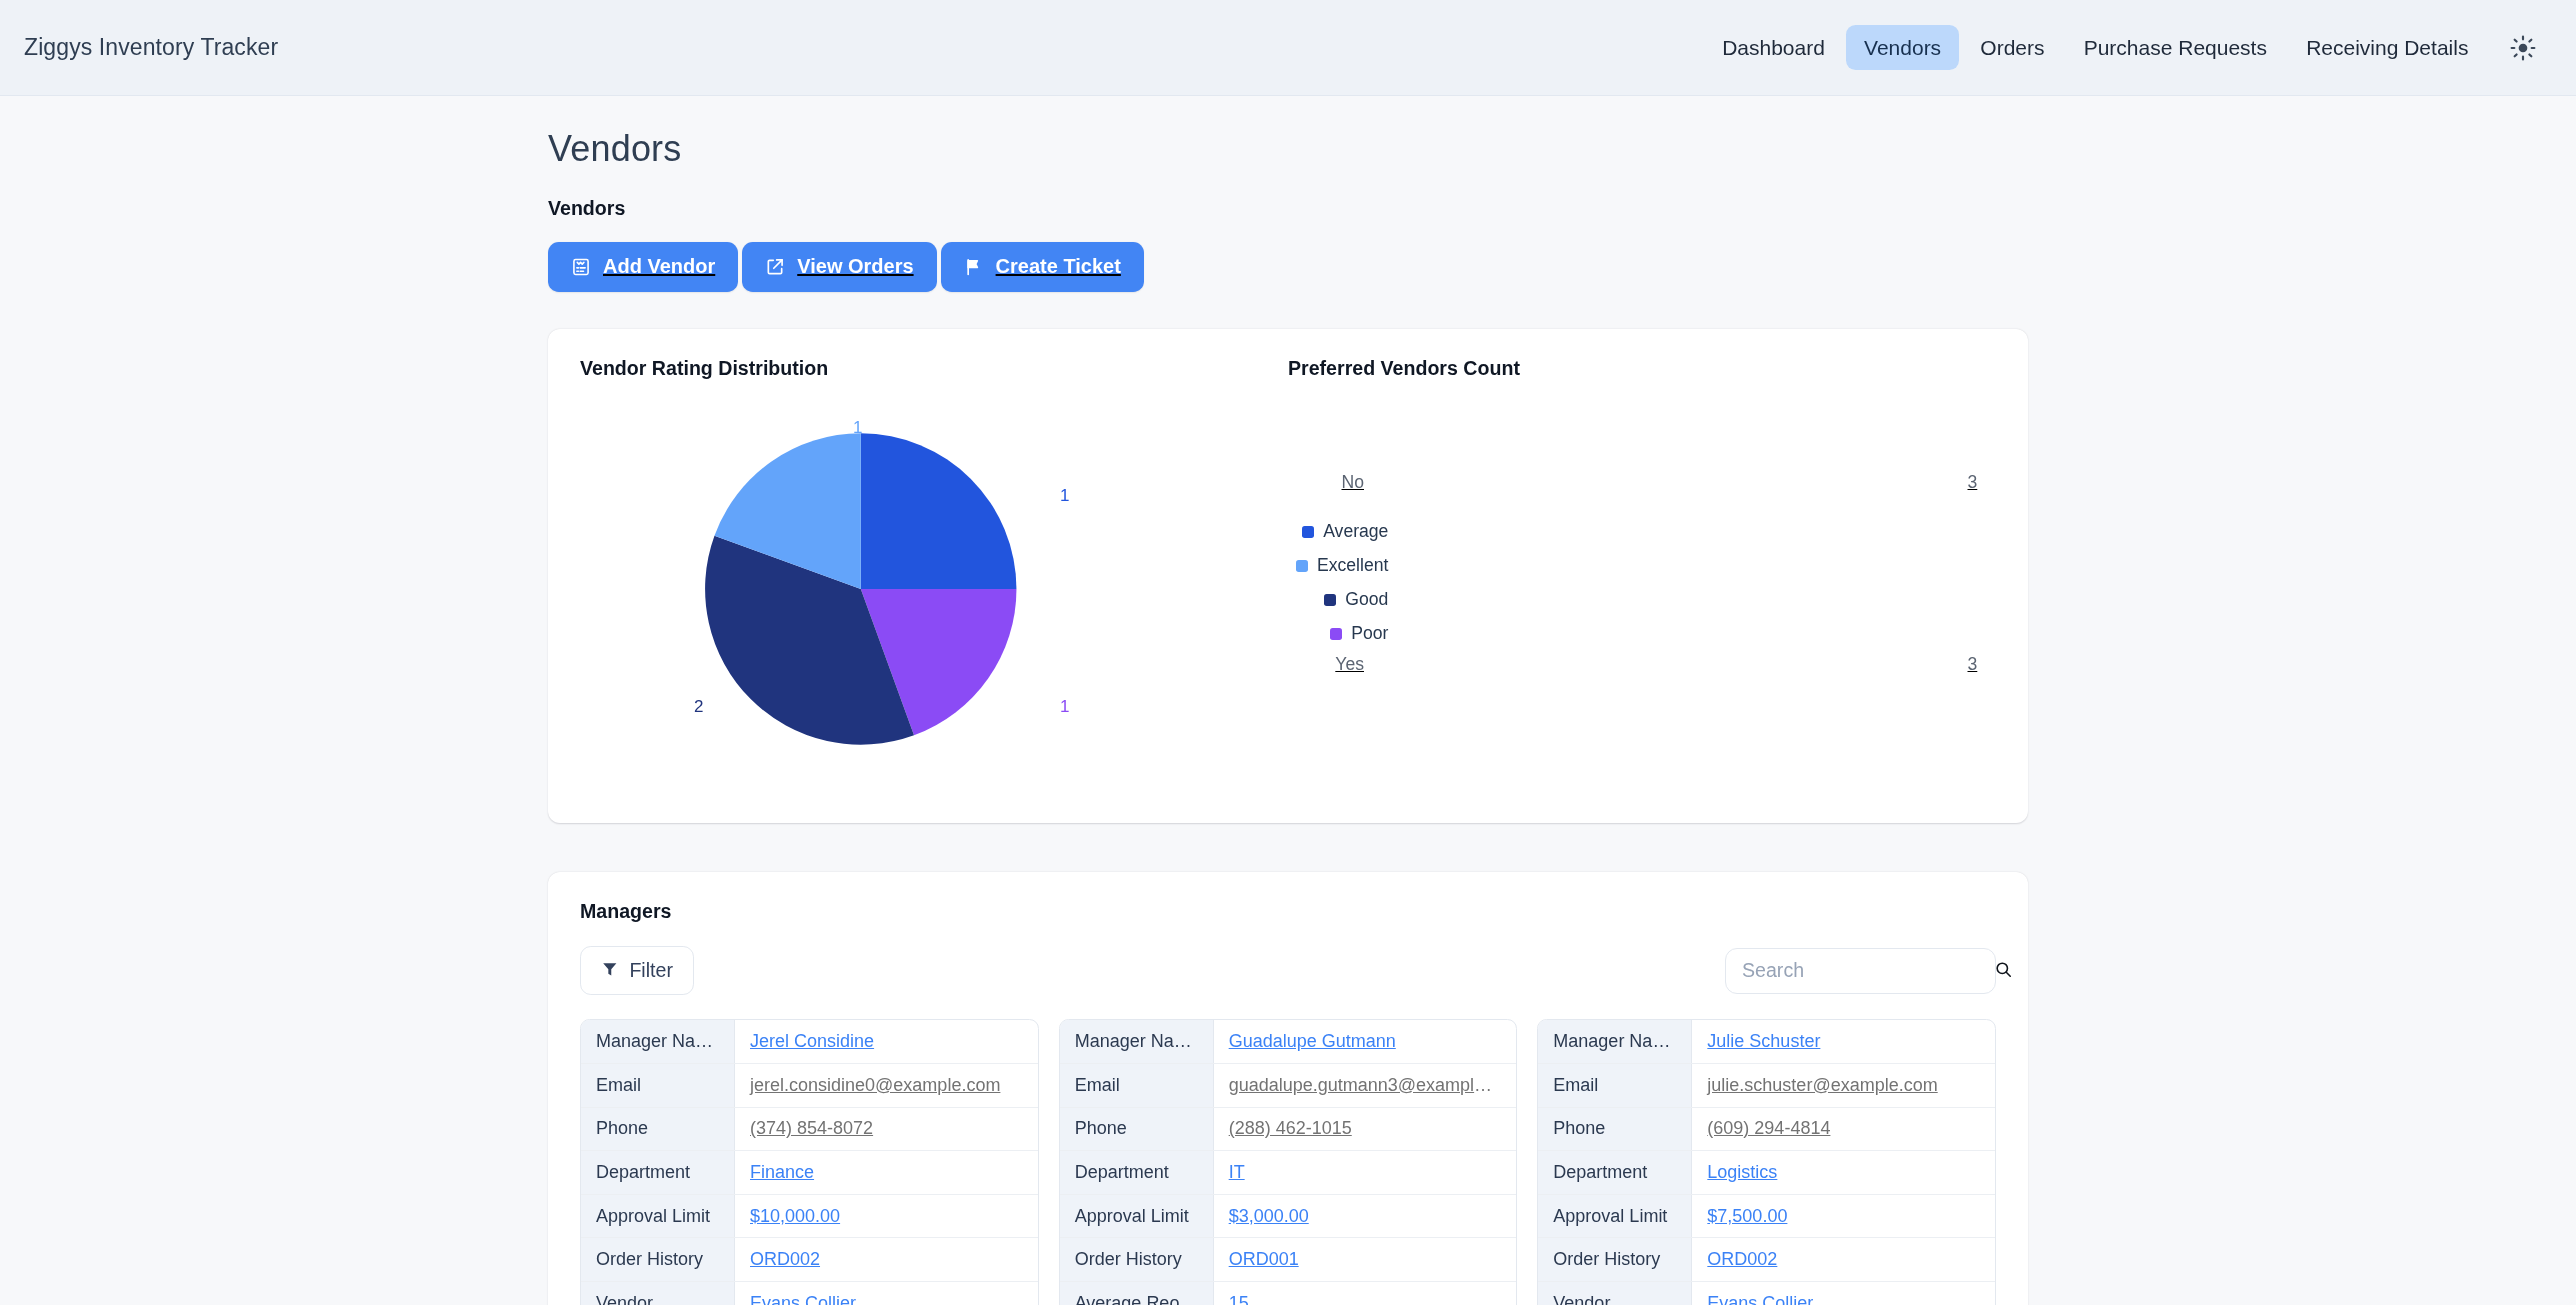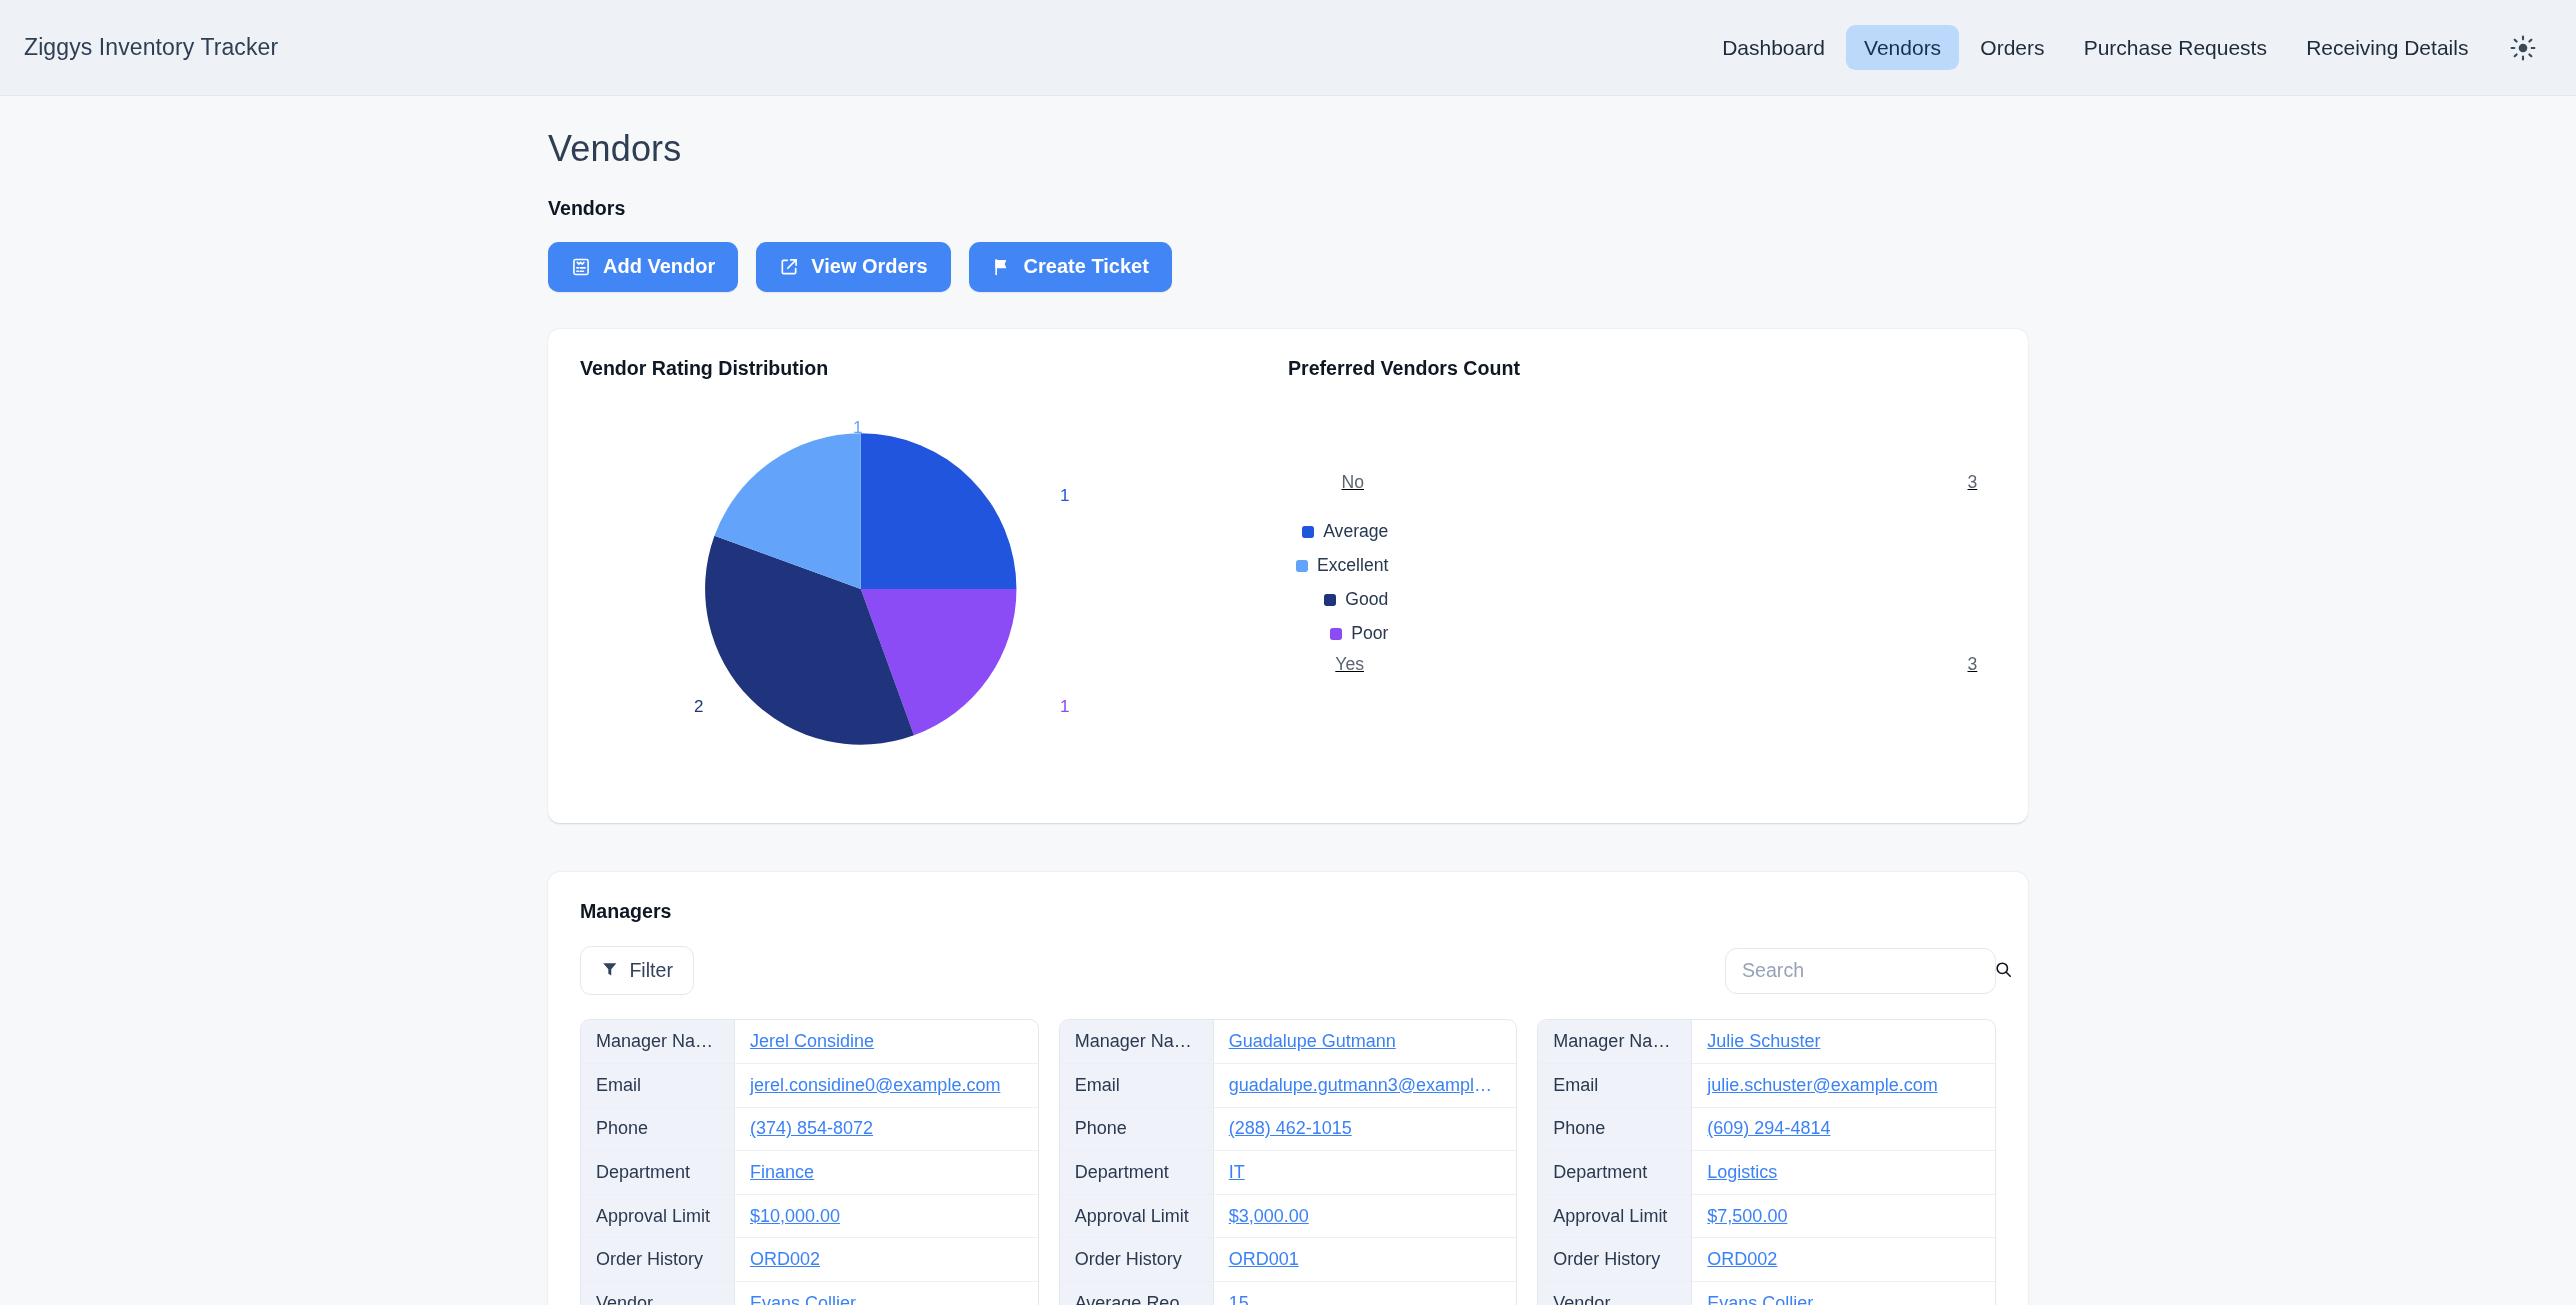--- a/index.html
+++ b/index.html
@@ -70,22 +70,23 @@
   .section-label {
     font-size: 19.6px;
     font-weight: 700;
     color: #0f1724;
     margin-bottom: 21.6px;
   }
 
   
   .actions {
     display: flex;
-    gap: 18px;
+    gap: 4px;
     margin-bottom: 37px;
+    text-decoration: underline;
   }
   .btn-primary {
     display: inline-flex;
     align-items: center;
     gap: 12px;
     background: #4285f4;
     color: #ffffff;
     border: none;
     border-radius: 10.8px;
     padding: 13.5px 23px;
@@ -247,21 +248,21 @@
   .mg-val {
     flex: 1 1 auto;
     padding: 10.8px 15px;
     font-size: 18px;
     color: #3b82f6;
     white-space: nowrap;
     overflow: hidden;
     text-overflow: ellipsis;
     text-decoration: underline;
   }
-  .mg-val.link { color: #3b82f6; text-decoration: underline; cursor: pointer; }
+  .mg-val.link { color: #737373; text-decoration: underline; cursor: pointer; }
 </style>
 </head>
 <body>
 
 <div class="topnav">
   <div class="brand">Ziggys Inventory Tracker</div>
   <div class="nav-right">
     <div class="nav-item">Dashboard</div>
     <div class="nav-item active">Vendors</div>
     <div class="nav-item">Orders</div>

